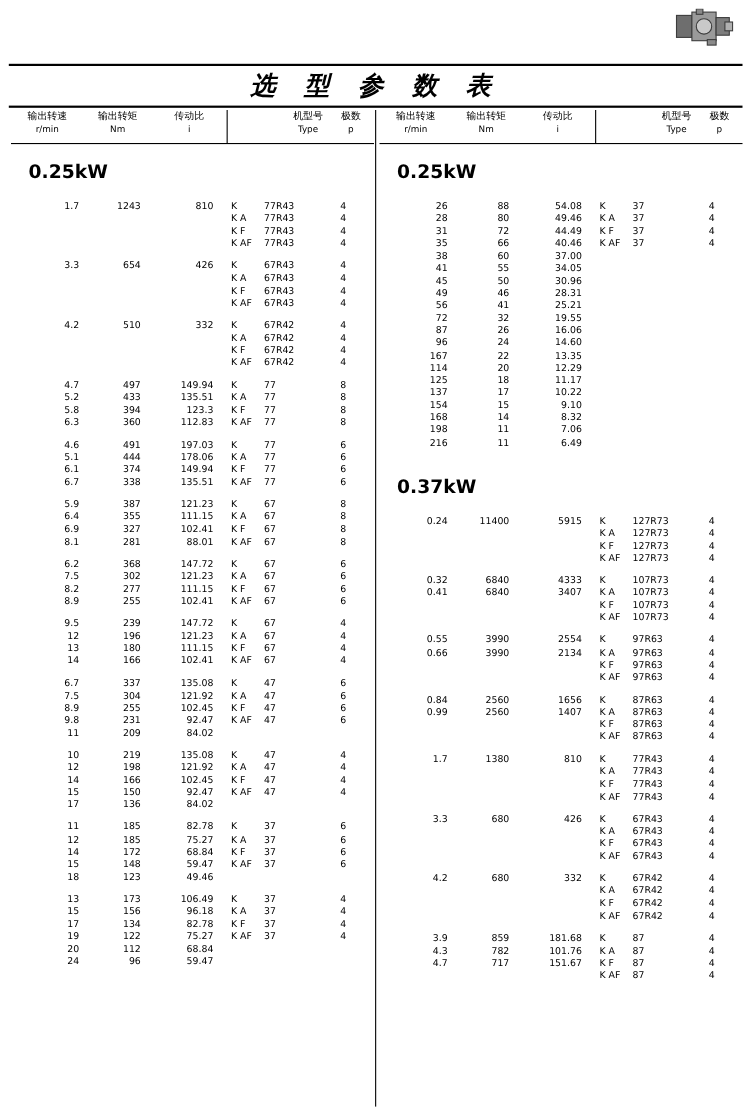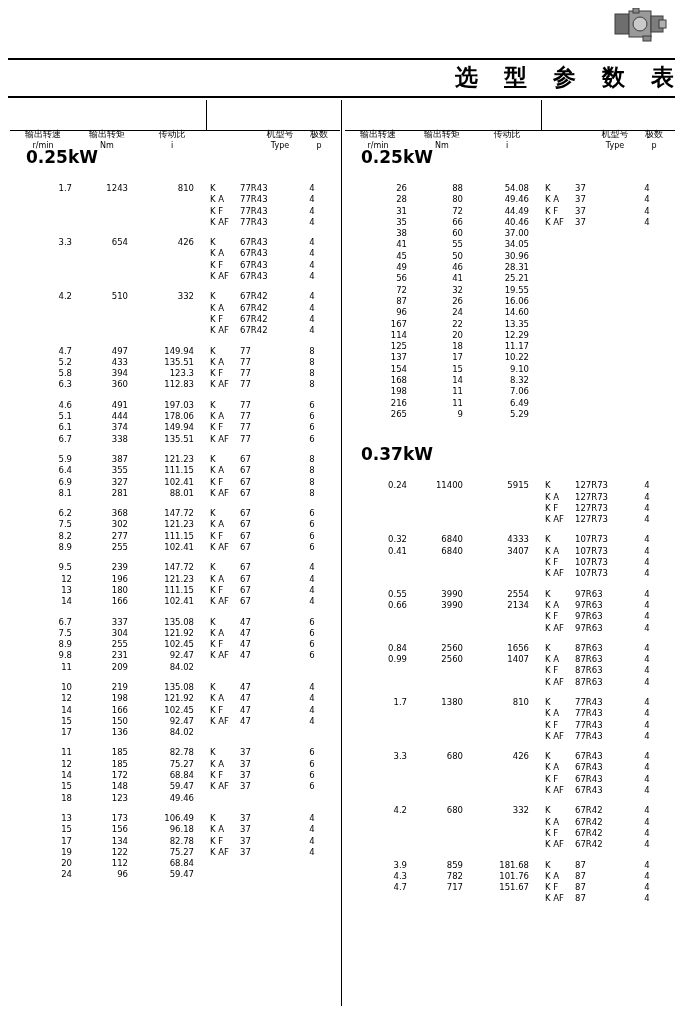--- a/index.html
+++ b/index.html
@@ -22,23 +22,23 @@
   .title-rule-top{
     position:absolute; left:8px; right:8px; top:58px;
     border-top:2px solid #000;
   }
   .title-rule-bot{
     position:absolute; left:8px; right:8px; top:96px;
     border-top:2px solid #000;
   }
   .doc-title{
     position:absolute; left:0; right:0; top:62px;
-    text-align:right;
+    text-align:center;
     font-family:"DejaVu Sans", sans-serif;
-    font-size:23px; font-weight:bold; letter-spacing:9px;
+    font-size:23px; font-weight:bold; letter-spacing:9px;font-style:italic;
   }
 
   
   .col{
     position:absolute; top:100px; width:330px; height:906px;
   }
   .col-left{ left:10px; }
   .col-right{ left:345px; }
   .col-divider{
     position:absolute; left:341px; top:100px; width:0; height:906px;
@@ -46,21 +46,21 @@
   }
 
   
   .hdr{
     position:relative; height:30px;
     border-bottom:1px solid #000;
   }
   .hdr .cell{
     position:absolute; top:0; text-align:center;
     font-family:"DejaVu Sans", sans-serif;
-    font-size:9px; line-height:12px;margin-top:28px;
+    font-size:9px; line-height:12px;
   }
   .hdr .cell .sub{ font-size:8px; }
   .h1{ left:0px;   width:66px; }
   .h2{ left:66px;  width:62px; }
   .h3{ left:128px; width:68px; }
   .h4{ left:196px; width:92px;padding-left:28px; }
   .h5{ left:288px; width:42px; }
   .hdr .vline{
     position:absolute; top:0; height:30px; border-left:1px solid #000;
   }
@@ -686,27 +686,20 @@
             <div class="c-type"></div>
             <div class="c-p"></div>
           </div>
           <div class="row">
             <div class="c-rpm">216</div>
             <div class="c-nm">11</div>
             <div class="c-i">6.49</div>
             <div class="c-type"></div>
             <div class="c-p"></div>
           </div>
-          <div class="row">
-            <div class="c-rpm">265</div>
-            <div class="c-nm">9</div>
-            <div class="c-i">5.29</div>
-            <div class="c-type"></div>
-            <div class="c-p"></div>
-          </div>
         </div>
         <div class="kwgap"></div>
         <div class="kw">0.37kW</div>
         <div class="tbl">
           <div class="row">
             <div class="c-rpm">0.24</div>
             <div class="c-nm">11400</div>
             <div class="c-i">5915</div>
             <div class="c-type"><span class="tpre">K</span><span>127R73</span></div>
             <div class="c-p">4</div>

